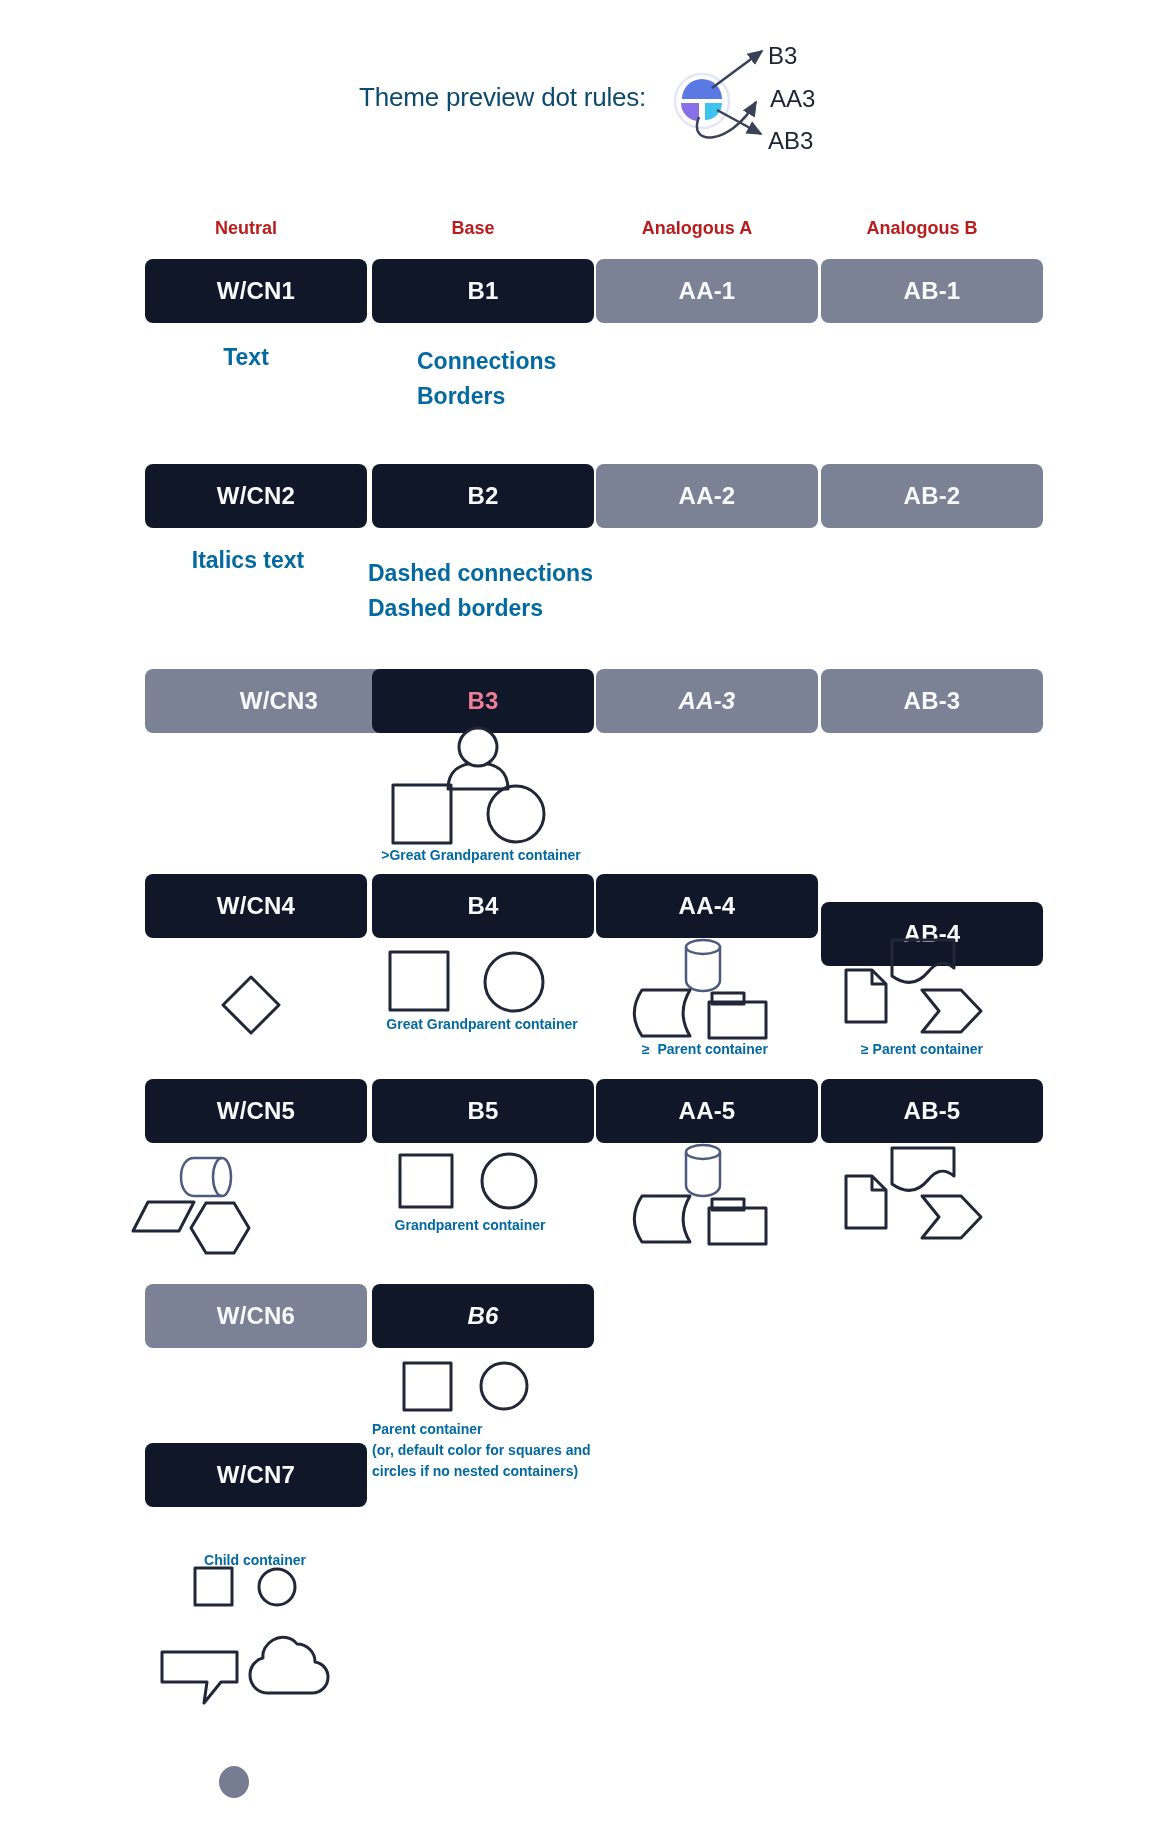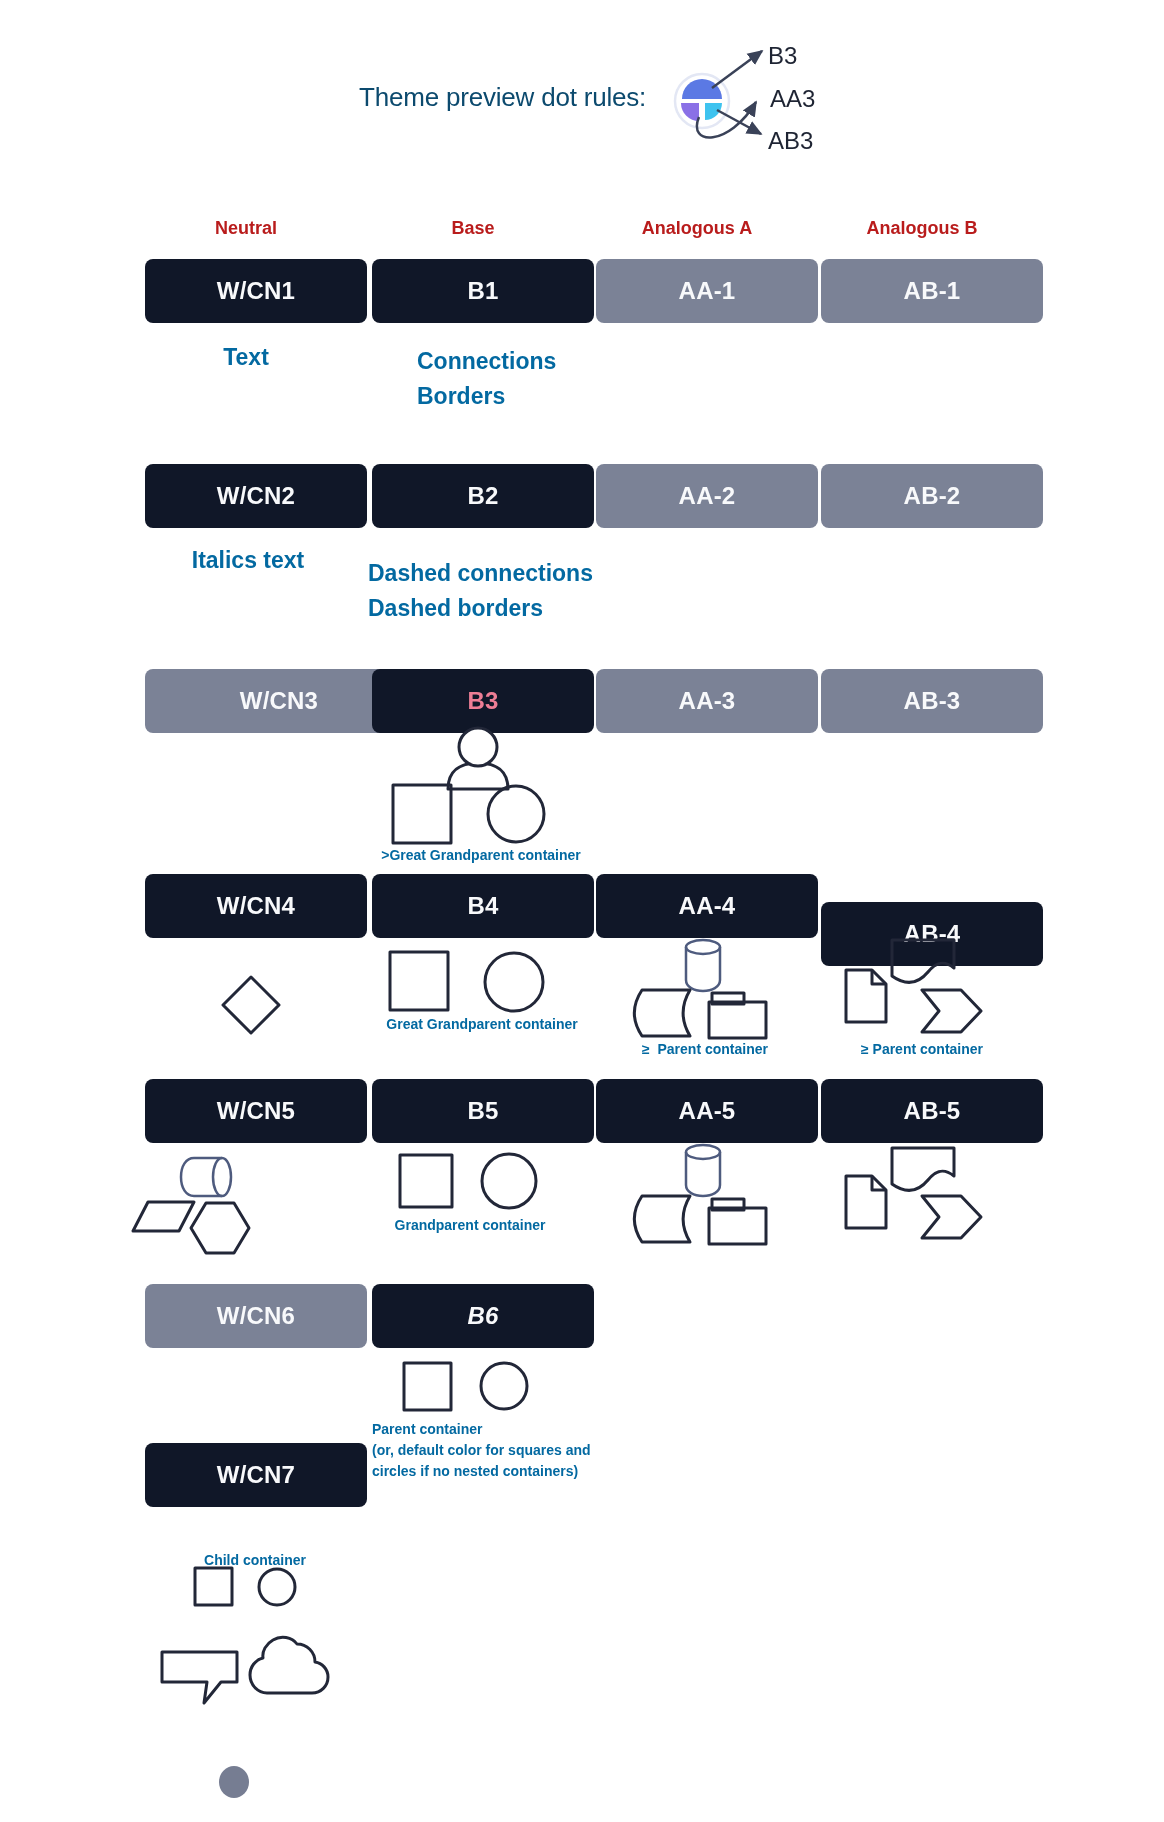--- a/index.html
+++ b/index.html
@@ -60,21 +60,21 @@
       <div class="swatch dark" style="left: 145px; top: 259px;">W/CN1</div>
       <div class="swatch dark" style="left: 372px; top: 259px;">B1</div>
       <div class="swatch gray" style="left: 596px; top: 259px;">AA-1</div>
       <div class="swatch gray" style="left: 821px; top: 259px;">AB-1</div>
       <div class="swatch dark" style="left: 145px; top: 464px;">W/CN2</div>
       <div class="swatch dark" style="left: 372px; top: 464px;">B2</div>
       <div class="swatch gray" style="left: 596px; top: 464px;">AA-2</div>
       <div class="swatch gray" style="left: 821px; top: 464px;">AB-2</div>
       <div class="swatch gray" style="left: 145px; top: 669px; padding-left: 23px;">W/CN3</div>
       <div class="swatch dark pink" style="left: 372px; top: 669px;">B3</div>
-      <div class="swatch gray" style="left: 596px; top: 669px;">AA-3</div>
+      <div class="swatch gray" style="left: 596px; top: 669px; font-style: italic;">AA-3</div>
       <div class="swatch gray" style="left: 821px; top: 669px;">AB-3</div>
       <div class="swatch dark" style="left: 145px; top: 874px;">W/CN4</div>
       <div class="swatch dark" style="left: 372px; top: 874px;">B4</div>
       <div class="swatch dark" style="left: 596px; top: 874px;">AA-4</div>
       <div class="swatch dark" style="left: 821px; top: 902px;">AB-4</div>
       <div class="swatch dark" style="left: 145px; top: 1079px;">W/CN5</div>
       <div class="swatch dark" style="left: 372px; top: 1079px;">B5</div>
       <div class="swatch dark" style="left: 596px; top: 1079px;">AA-5</div>
       <div class="swatch dark" style="left: 821px; top: 1079px;">AB-5</div>
       <div class="swatch gray" style="left: 145px; top: 1284px;">W/CN6</div>

